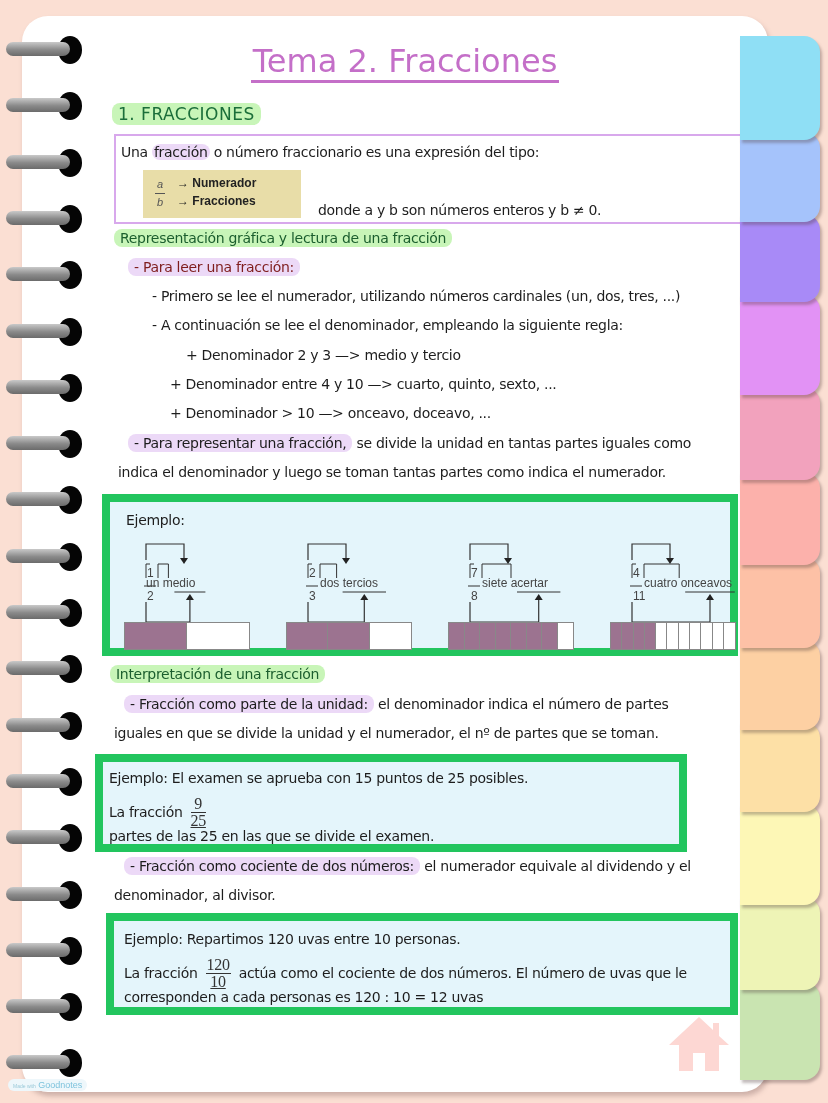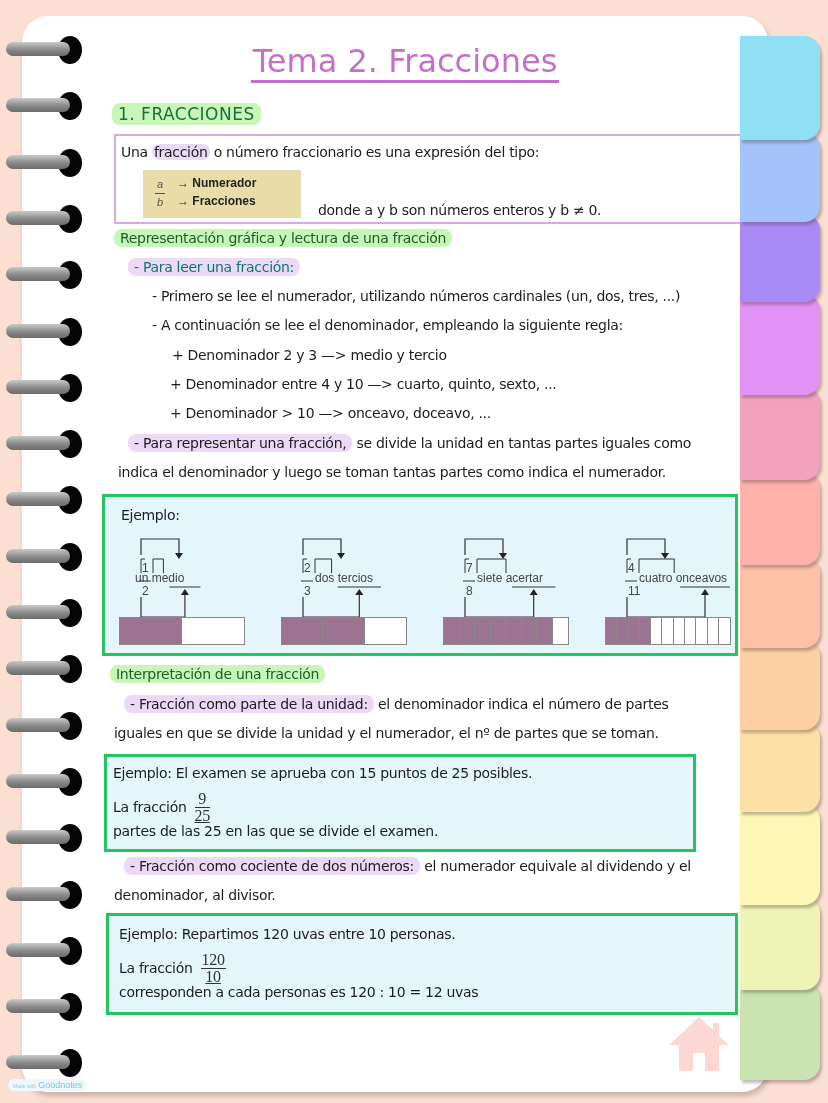--- a/index.html
+++ b/index.html
@@ -53,21 +53,21 @@
     background: #e8dda8; font-family: "Liberation Sans", sans-serif;
     font-size: 12px; font-weight: bold; color: #222;
   }
   .fracbox .ab { position: absolute; left: 12px; top: 6px; font-weight: normal; font-style: italic; font-size: 11px; text-align: center; line-height: 17px; color: #555; }
   .fracbox .ab .bar { display: block; border-top: 1px solid #555; width: 10px; }
   .fracbox .r1 { position: absolute; left: 34px; top: 6px; }
   .fracbox .r2 { position: absolute; left: 34px; top: 24px; }
   .defbox .donde { position: absolute; left: 202px; top: 66px; }
   .txt { position: absolute; white-space: nowrap; }
   .ejbox {
-    position: absolute; border: 3px solid #22c55e; background: #e4f5fb;
+    position: absolute; border: 8px solid #22c55e; background: #e4f5fb;
   }
   .diag { position: absolute; top: 40px; width: 140px; height: 110px; }
   .diag svg { position: absolute; left: 0; top: 0; overflow: visible; }
   .diag .num, .diag .den, .diag .words {
     position: absolute; font-family: "Liberation Sans", sans-serif; font-size: 12px; color: #444;
   }
   .strip { position: absolute; top: 116px; height: 28px; display: flex; border: 1px solid #888; }
   .cell { height: 100%; border-right: 1px solid #888; background: #fff; }
   .cell:last-child { border-right: none; }
   .cell.filled { background: #9c7390; }
@@ -190,24 +190,24 @@
   </div>
   <div class="fracbox">
     <div class="ab"><span>a</span><span class="bar"></span><span>b</span></div>
     <div class="r1">→  Numerador</div>
     <div class="r2">→  Fracciones</div>
   </div>
   <div class="donde hand">donde a y b son números enteros y b ≠ 0.</div>
 </div>
 
 <div class="txt hand" style="left:114px;top:230px;color:#1b5e2e"><span class="hl-green">Representación gráfica y lectura de una fracción</span></div>
-<div class="txt hand" style="left:128px;top:259px;color:#0f766e"><span class="hl-purple">- Para leer una fracción:</span></div>
+<div class="txt hand" style="left:128px;top:259px;color:#7f1d1d"><span class="hl-purple">- Para leer una fracción:</span></div>
 <div class="txt hand" style="left:152px;top:288px">- Primero se lee el numerador, utilizando números cardinales (un, dos, tres, ...)</div>
 <div class="txt hand" style="left:152px;top:317px">- A continuación se lee el denominador, empleando la siguiente regla:</div>
-<div class="txt hand" style="left:172px;top:347px">+ Denominador 2 y 3 —&gt; medio y tercio</div>
+<div class="txt hand" style="left:186px;top:347px">+ Denominador 2 y 3 —&gt; medio y tercio</div>
 <div class="txt hand" style="left:170px;top:376px">+ Denominador entre 4 y 10 —&gt; cuarto, quinto, sexto, ...</div>
 <div class="txt hand" style="left:170px;top:405px">+ Denominador &gt; 10 —&gt; onceavo, doceavo, ...</div>
 <div class="txt hand" style="left:128px;top:435px"><span class="hl-purple">- Para representar una fracción,</span><span> se divide la unidad en tantas partes iguales como</span></div>
 <div class="txt hand" style="left:118px;top:464px">indica el denominador y luego se toman tantas partes como indica el numerador.</div>
 
 <div class="ejbox" style="left:102px;top:494px;width:636px;height:162px">
   <div class="txt hand" style="left:16px;top:10px">Ejemplo:</div>
   <div id="diagrams">
       <div class="diag" style="left: 14px;">
         <svg width="140" height="110">
@@ -215,21 +215,21 @@
           <polygon points="56,16 64,16 60,22" fill="#222"></polygon>
           <path d="M26 22 L22 22 L22 36" stroke="#333" fill="none" stroke-width="1"></path>
           <path d="M34 36 L34 22 L44.4 22 L44.4 36" stroke="#333" fill="none" stroke-width="1"></path>
           <path d="M22 64 L22 60 M22 64 L22 80 L65.9 80 L65.9 58" stroke="#333" fill="none" stroke-width="1.2"></path>
           <polygon points="61.900000000000006,58 69.9,58 65.9,52" fill="#222"></polygon>
           <line x1="20" y1="44" x2="32" y2="44" stroke="#333" stroke-width="1"></line>
           <line x1="50.4" y1="50" x2="81.4" y2="50" stroke="#333" stroke-width="1"></line>
         </svg>
         <span class="num" style="left:23px;top:24px">1</span>
         <span class="den" style="left:23px;top:47px">2</span>
-        <span class="words" style="left:16px;top:34px">un medio</span>
+        <span class="words" style="left:22px;top:34px">un medio</span>
       </div>
       <div class="strip" style="left: 14px; top: 120px; width: 126px;">
         <div class="cell filled" style="width: 63px;"></div>
         <div class="cell" style="width: 63px;"></div>
       </div>
       <div class="diag" style="left: 176px;">
         <svg width="140" height="110">
           <path d="M22 18 L22 2 L60 2 L60 18" stroke="#333" fill="none" stroke-width="1.2"></path>
           <polygon points="56,16 64,16 60,22" fill="#222"></polygon>
           <path d="M26 22 L22 22 L22 36" stroke="#333" fill="none" stroke-width="1"></path>
@@ -301,35 +301,35 @@
         <div class="cell" style="width: 11.4545px;"></div>
         <div class="cell" style="width: 11.4545px;"></div>
       </div>
     </div>
 </div>
 
 <div class="txt hand" style="left:110px;top:666px;color:#1b5e2e"><span class="hl-green">Interpretación de una fracción</span></div>
 <div class="txt hand" style="left:124px;top:696px"><span class="hl-purple">- Fracción como parte de la unidad:</span><span> el denominador indica el número de partes</span></div>
 <div class="txt hand" style="left:114px;top:725px">iguales en que se divide la unidad y el numerador, el nº de partes que se toman.</div>
 
-<div class="ejbox" style="left:104px;top:754px;width:592px;height:98px">
+<div class="ejbox" style="left:95px;top:754px;width:592px;height:98px">
   <div class="txt hand" style="left:6px;top:8px">Ejemplo: El examen se aprueba con 15 puntos de 25 posibles.</div>
   <div class="txt hand" style="left:6px;top:34px">
     <span>La fracción</span><span class="frac"><span class="n">9</span><span class="d">25</span></span>
   </div>
   <div class="txt hand" style="left:6px;top:66px">partes de las 25 en las que se divide el examen.</div>
 </div>
 
 <div class="txt hand" style="left:124px;top:858px"><span class="hl-purple">- Fracción como cociente de dos números:</span><span> el numerador equivale al dividendo y el</span></div>
 <div class="txt hand" style="left:114px;top:887px">denominador, al divisor.</div>
 
 <div class="ejbox" style="left:106px;top:913px;width:632px;height:102px">
   <div class="txt hand" style="left:10px;top:10px">Ejemplo: Repartimos 120 uvas entre 10 personas.</div>
   <div class="txt hand" style="left:10px;top:36px">
-    <span>La fracción</span><span class="frac"><span class="n">120</span><span class="d">10</span></span>
+    <span>La fracción</span><span class="frac"><span class="n">120</span><span class="d">10</span></span><span>actúa como el cociente de dos números. El número de uvas que le</span>
   </div>
   <div class="txt hand" style="left:10px;top:68px">corresponden a cada personas es 120 : 10 = 12 uvas</div>
 </div>
 
 <div class="house">
   <svg width="64" height="56" viewBox="0 0 64 56">
     <polygon points="32,2 2,30 12,30 12,56 26,56 26,38 38,38 38,56 52,56 52,30 62,30 52,21 52,8 46,8 46,15" fill="#fdd7d3"></polygon>
   </svg>
 </div>
 

